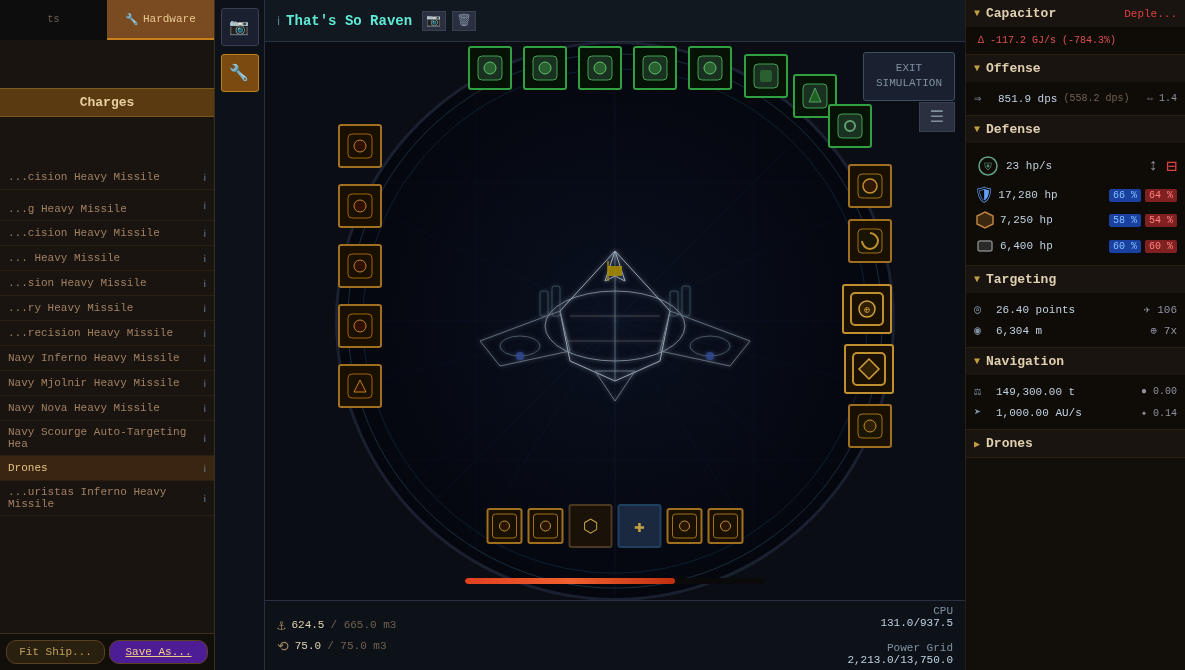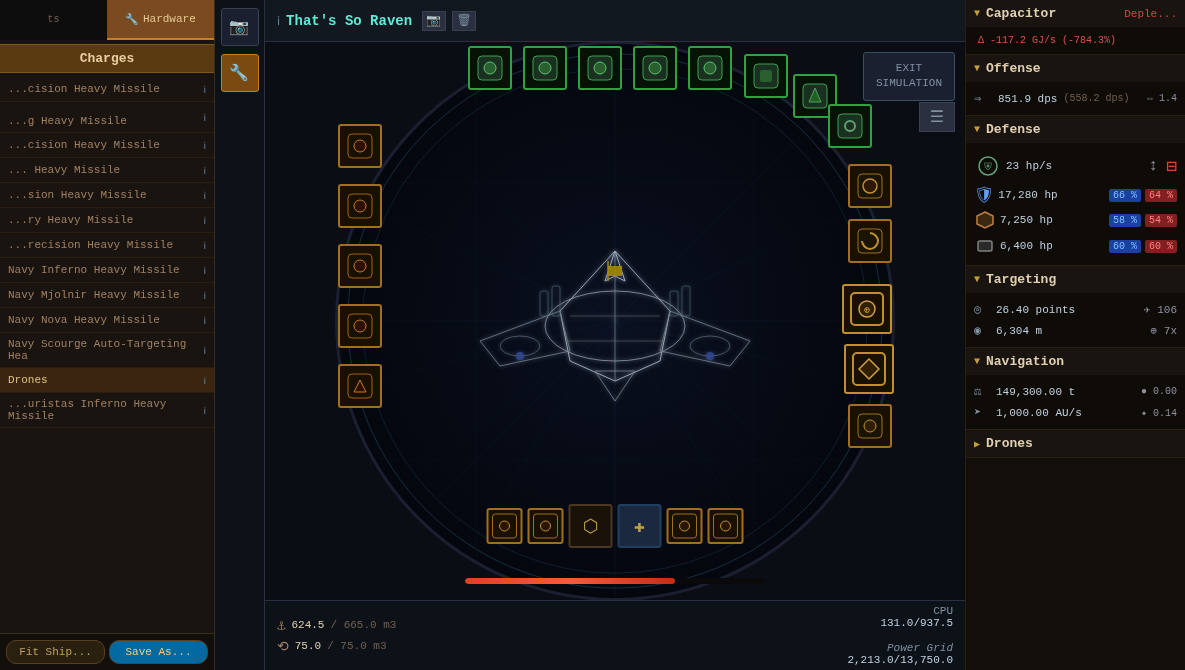--- a/index.html
+++ b/index.html
@@ -15,20 +15,21 @@
 
     
     .left-panel {
       width: 215px;
       min-width: 215px;
       background: #1a1410;
       border-right: 1px solid #3a2e20;
       display: flex;
       flex-direction: column;
       height: 670px;
+      gap: 44px;
     }
 
     .left-tabs {
       display: flex;
       background: #0d0d0d;
       height: 40px;
     }
     .left-tab {
       flex: 1;
       display: flex;
@@ -91,21 +92,21 @@
     .btn-fit, .btn-save {
       flex: 1;
       padding: 5px 0;
       font-size: 11px;
       border: 1px solid #5a4020;
       cursor: pointer;
       text-align: center;
       border-radius: 10px;
     }
     .btn-fit { background: #2a2010; color: #c0a060; }
-    .btn-save { background: #0369a1; color: #f0d080; }
+    .btn-save { background: #4c1d95; color: #f0d080; text-decoration: underline; }
 
     
     .center-panel {
       flex: 1;
       background: #0a0e14;
       display: flex;
       flex-direction: column;
       position: relative;
       height: 670px;
     }
@@ -809,21 +810,21 @@
         <span class="cargo-value">75.0</span>
         <span class="cargo-max">/ 75.0 m3</span>
       </div>
     </div>
 
     <div style="flex:1;"></div>
 
     <div class="cpu-power-info">
       <div class="cpu-label">CPU</div>
       <div class="cpu-value">131.0/937.5</div>
-      <div class="power-label" style="margin-top:13px;font-style:italic;">Power Grid</div>
+      <div class="power-label" style="margin-top:13px;">Power Grid</div>
       <div class="power-value">2,213.0/13,750.0</div>
     </div>
   </div>
 </div>
 
 <div class="right-panel">
 
   <div class="stats-section">
     <div class="section-header">
       <span class="section-arrow">▼</span>

